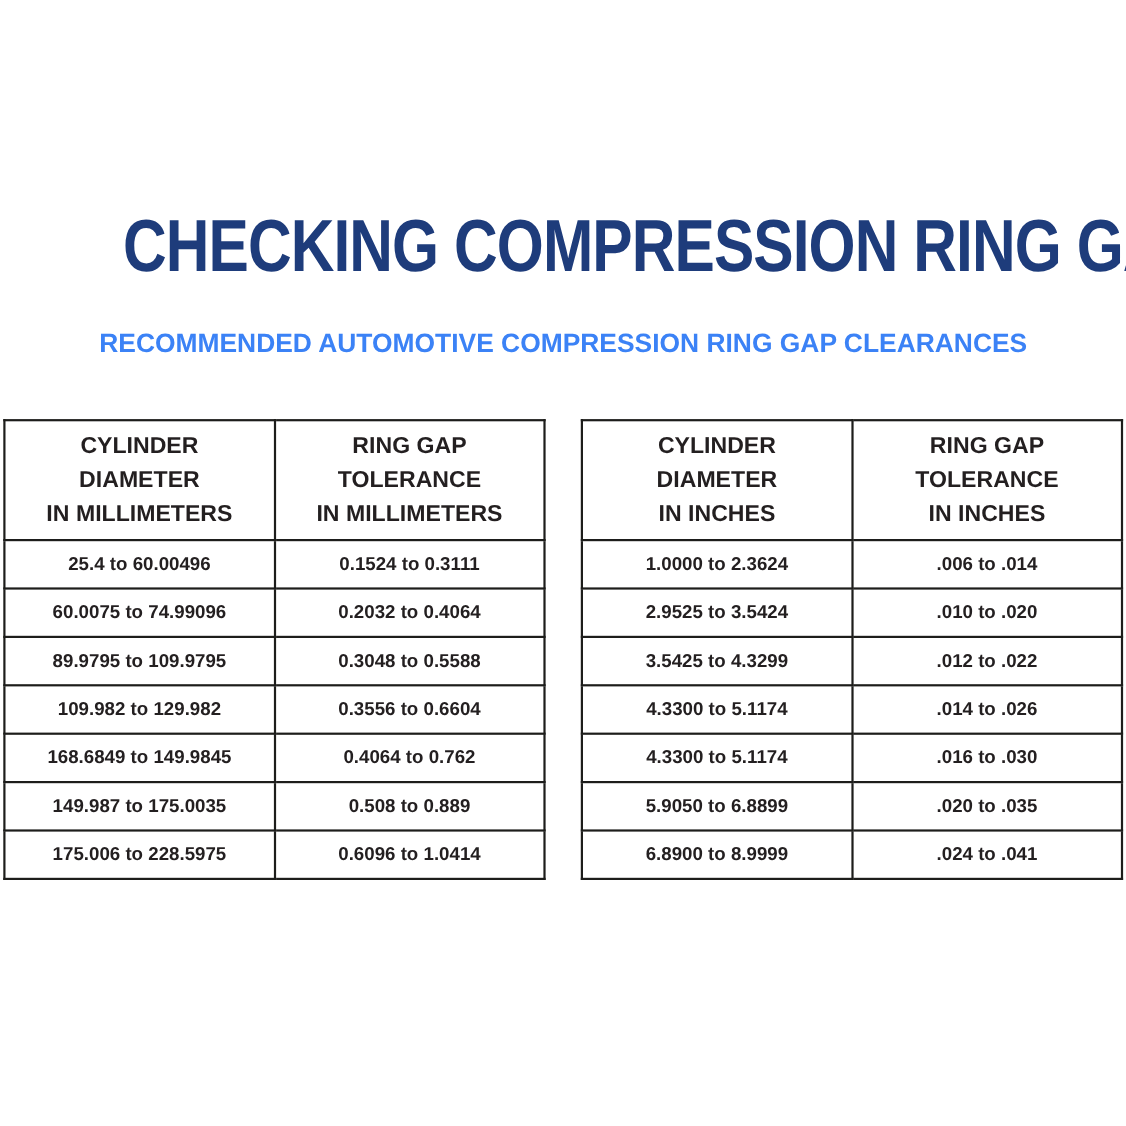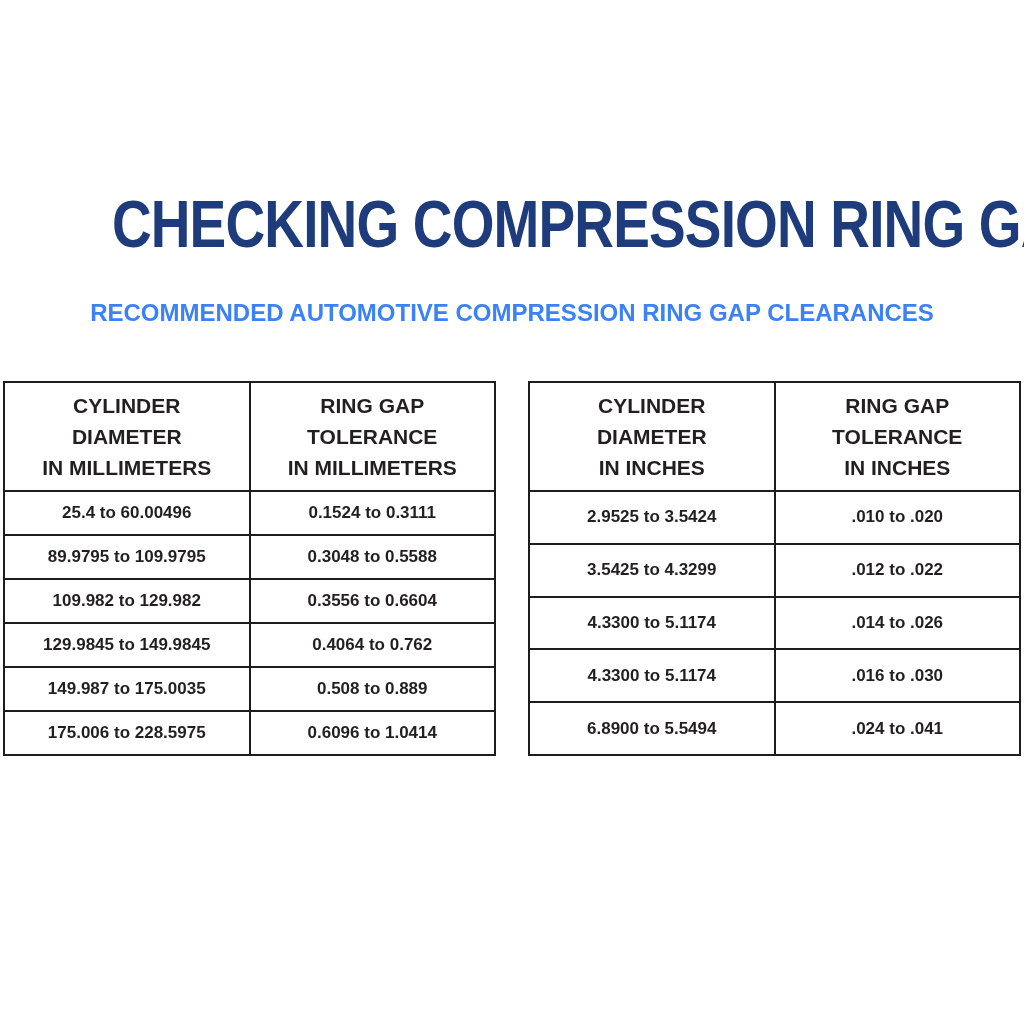--- a/index.html
+++ b/index.html
@@ -97,29 +97,33 @@
 TOLERANCE
 IN MILLIMETERS</th>
         </tr>
       </thead>
       <tbody>
           <tr>
             <td>25.4 to 60.00496</td>
             <td>0.1524 to 0.3111</td>
           </tr>
           <tr>
+            <td>60.0075 to 74.99096</td>
+            <td>0.2032 to 0.4064</td>
+          </tr>
+          <tr>
             <td>89.9795 to 109.9795</td>
             <td>0.3048 to 0.5588</td>
           </tr>
           <tr>
             <td>109.982 to 129.982</td>
             <td>0.3556 to 0.6604</td>
           </tr>
           <tr>
-            <td>129.9845 to 149.9845</td>
+            <td>168.6849 to 149.9845</td>
             <td>0.4064 to 0.762</td>
           </tr>
           <tr>
             <td>149.987 to 175.0035</td>
             <td>0.508 to 0.889</td>
           </tr>
           <tr>
             <td>175.006 to 228.5975</td>
             <td>0.6096 to 1.0414</td>
           </tr>
@@ -132,37 +136,45 @@
           <th>CYLINDER
 DIAMETER
 IN INCHES</th>
           <th>RING GAP
 TOLERANCE
 IN INCHES</th>
         </tr>
       </thead>
       <tbody>
           <tr>
+            <td>1.0000 to 2.3624</td>
+            <td>.006 to .014</td>
+          </tr>
+          <tr>
             <td>2.9525 to 3.5424</td>
             <td>.010 to .020</td>
           </tr>
           <tr>
             <td>3.5425 to 4.3299</td>
             <td>.012 to .022</td>
           </tr>
           <tr>
             <td>4.3300 to 5.1174</td>
             <td>.014 to .026</td>
           </tr>
           <tr>
             <td>4.3300 to 5.1174</td>
             <td>.016 to .030</td>
           </tr>
           <tr>
-            <td>6.8900 to 5.5494</td>
+            <td>5.9050 to 6.8899</td>
+            <td>.020 to .035</td>
+          </tr>
+          <tr>
+            <td>6.8900 to 8.9999</td>
             <td>.024 to .041</td>
           </tr>
         </tbody>
     </table>
 
   </div>
 
 </div>
 
 </body></html>

